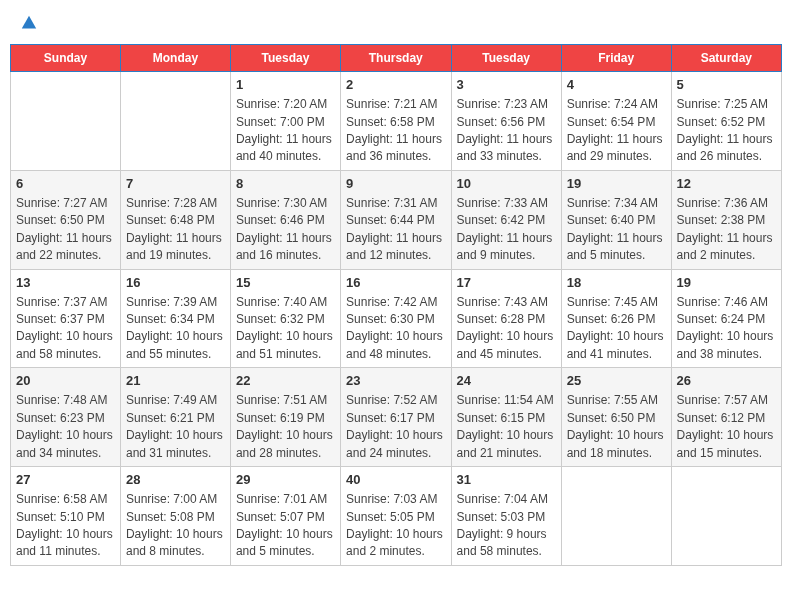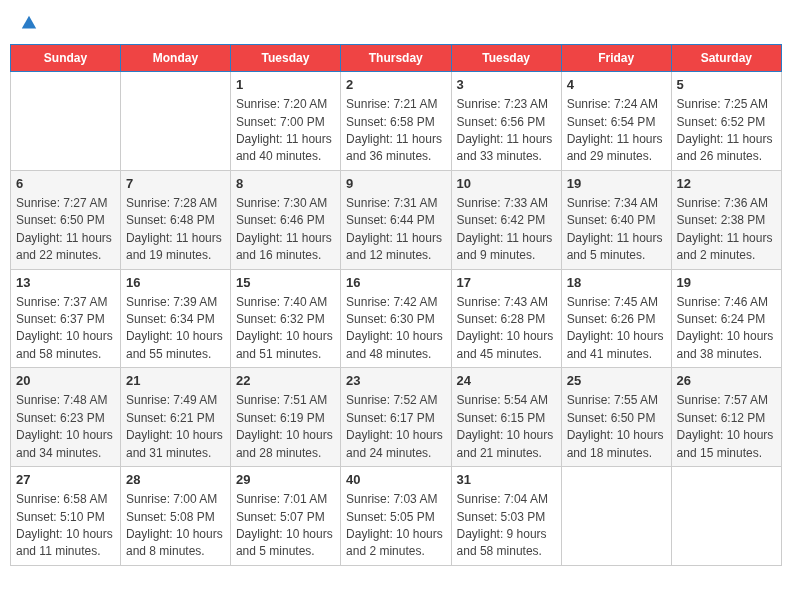--- a/index.html
+++ b/index.html
@@ -270,21 +270,21 @@
 Daylight: 10 hours and 28 minutes.</div>
         </td>
         <td>
           <span class="day-number">23</span>
           <div class="day-info">Sunrise: 7:52 AM
 Sunset: 6:17 PM
 Daylight: 10 hours and 24 minutes.</div>
         </td>
         <td>
           <span class="day-number">24</span>
-          <div class="day-info">Sunrise: 5:54 AM
+          <div class="day-info">Sunrise: 11:54 AM
 Sunset: 6:15 PM
 Daylight: 10 hours and 21 minutes.</div>
         </td>
         <td>
           <span class="day-number">25</span>
           <div class="day-info">Sunrise: 7:55 AM
 Sunset: 6:50 PM
 Daylight: 10 hours and 18 minutes.</div>
         </td>
         <td>

